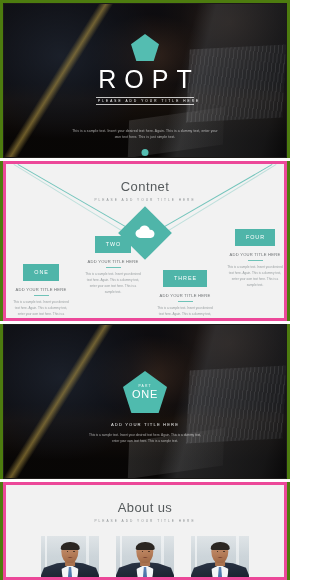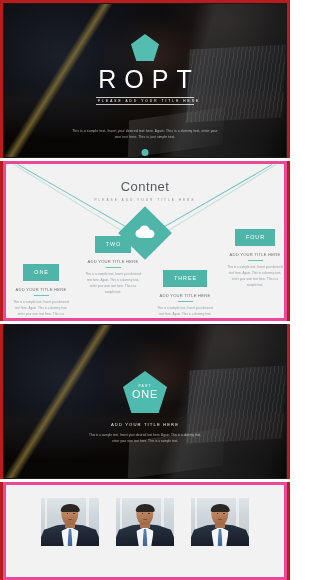--- a/index.html
+++ b/index.html
@@ -8,21 +8,21 @@
     width: 290px;
     height: 580px;
     background: #ffffff;
     font-family: "Liberation Sans", sans-serif;
     overflow: hidden;
   }
 
   .deck {
     width: 290px;
     height: 580px;
-    background: #b91c1c;
+    background: #4d7c0f;
     display: flex;
     flex-direction: column;
     align-items: center;
     padding-top: 3px;
   }
 
   .slide {
     position: relative;
     width: 284px;
     overflow: hidden;
@@ -465,20 +465,24 @@
         <div class="part-num">ONE</div>
       </div>
       <div class="part-title">ADD YOUR TITLE HERE</div>
       <div class="part-body">This is a sample text. Insert your desired text here. Again. This is a dummy text, enter your own text here. This is a sample text.</div>
     </div>
   </section>
 
   <div class="gap"></div>
 
   <section class="slide slide-light" style="height:98px">
+    <div class="sec-head">
+      <div class="sec-title">About us</div>
+      <div class="sec-sub">PLEASE ADD YOUR TITLE HERE</div>
+    </div>
 
     <div class="photos">
 
       <div class="photo">
         <div class="p-suit"></div>
         <div class="p-shirt"></div>
         <div class="p-tie"></div>
         <div class="p-neck"></div>
         <div class="p-head"></div>
         <div class="p-hair"></div>

